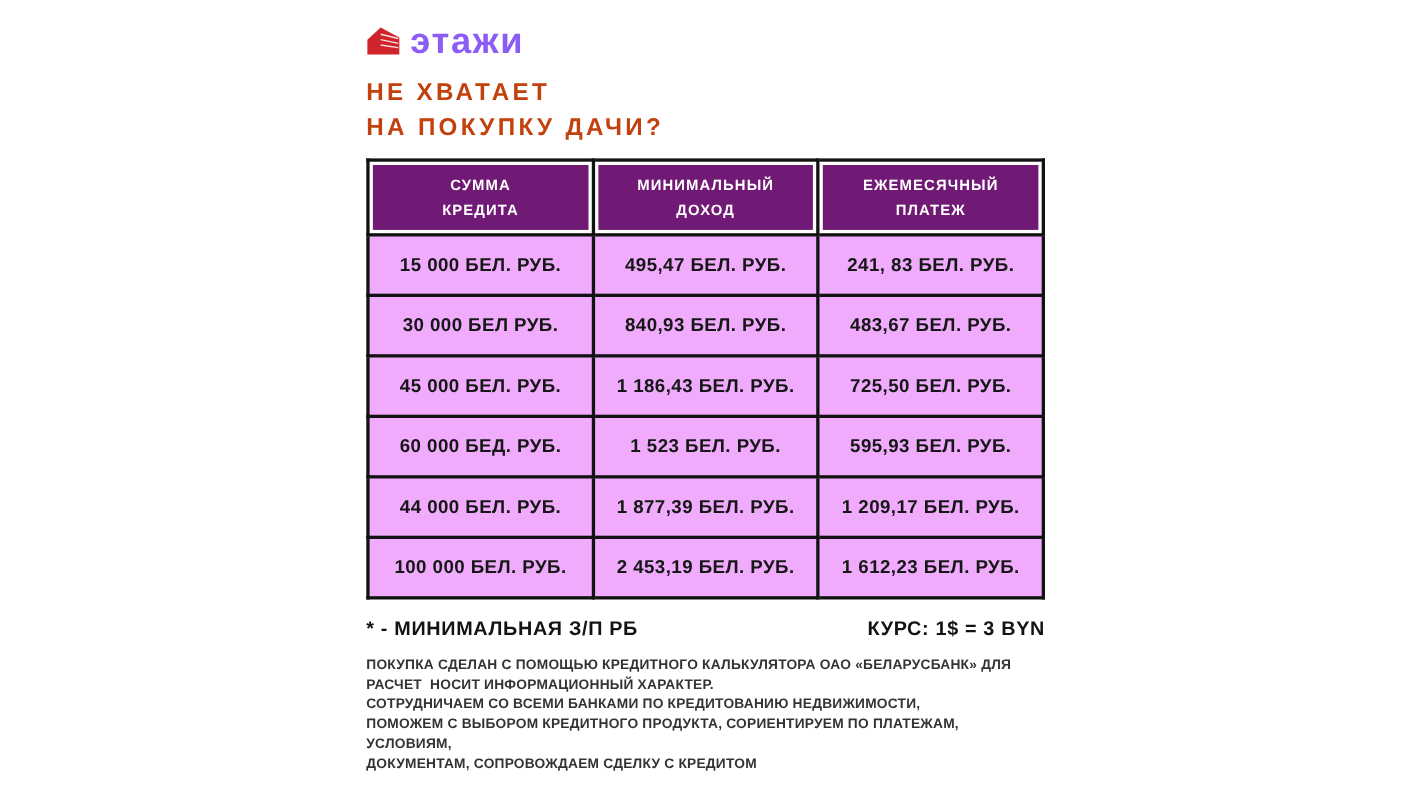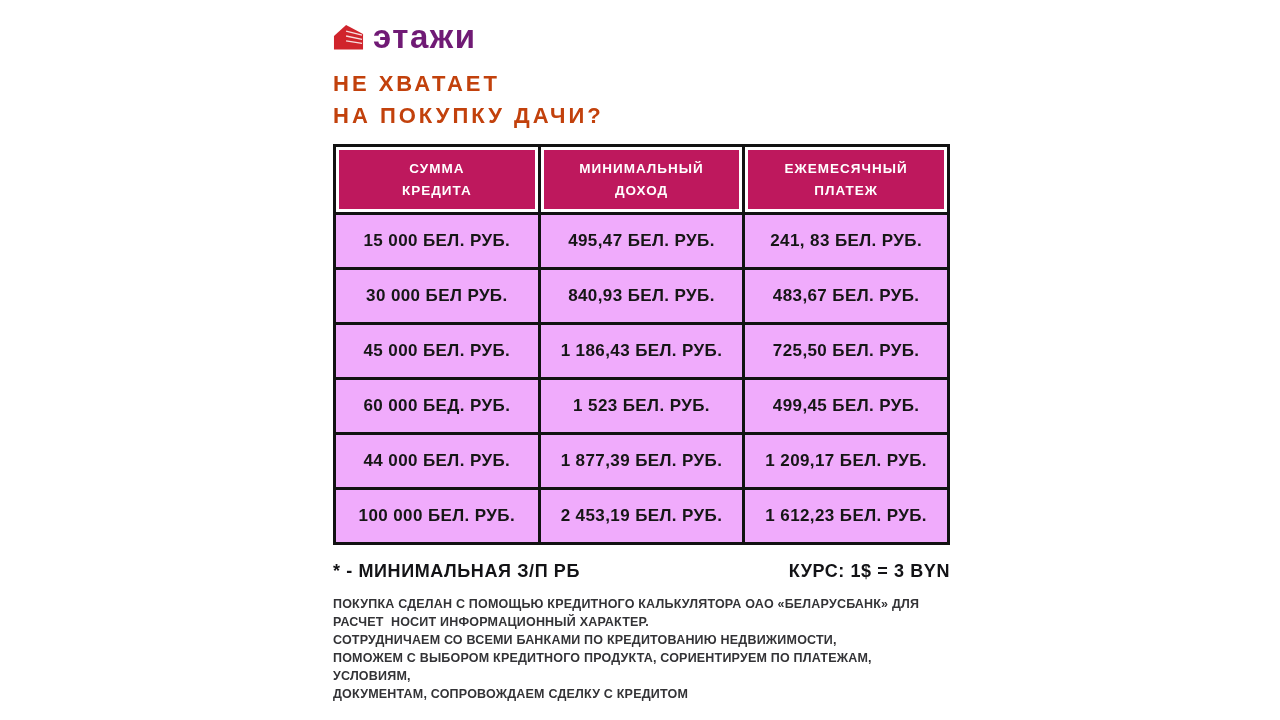--- a/index.html
+++ b/index.html
@@ -6,21 +6,21 @@
   html, body { width: 1280px; height: 720px; background: #ffffff; overflow: hidden; }
   body { font-family: "Liberation Sans", "DejaVu Sans", sans-serif; color: #161619; }
 
   .page { position: relative; width: 1280px; height: 720px; background: #fff; }
   .content { position: absolute; left: 333px; top: 18px; width: 617px; }
 
   
   .logo { display: flex; align-items: center; gap: 9px; height: 38px; }
   .logo-icon { display: flex; align-items: flex-end; }
   .logo-text {
-    color: #701a75;
+    color: #8b5cf6;
     font-size: 33px;
     font-weight: bold;
     letter-spacing: 1.5px;
     line-height: 1;
     padding-bottom: 2px;
   }
 
   
   .heading { margin-top: 12px; }
   .heading div {
@@ -42,21 +42,21 @@
   table.credit-table td {
     border: 3px solid #121212;
   }
   table.credit-table th {
     height: 68px;
     padding: 3px;
     background: #ffffff;
   }
   .hfill {
     height: 100%;
-    background: #be185d;
+    background: #701a75;
     color: #ffffff;
     display: flex;
     align-items: center;
     justify-content: center;
     text-align: center;
     font-size: 13.5px;
     font-weight: bold;
     letter-spacing: 1px;
     line-height: 1.6;
     white-space: pre-line;
@@ -149,21 +149,21 @@
           <td>483,67 БЕЛ. РУБ.</td>
         </tr>
         <tr>
           <td>45 000 БЕЛ. РУБ.</td>
           <td>1 186,43 БЕЛ. РУБ.</td>
           <td>725,50 БЕЛ. РУБ.</td>
         </tr>
         <tr>
           <td>60 000 БЕД. РУБ.</td>
           <td>1 523 БЕЛ. РУБ.</td>
-          <td>499,45 БЕЛ. РУБ.</td>
+          <td>595,93 БЕЛ. РУБ.</td>
         </tr>
         <tr>
           <td>44 000 БЕЛ. РУБ.</td>
           <td>1 877,39 БЕЛ. РУБ.</td>
           <td>1 209,17 БЕЛ. РУБ.</td>
         </tr>
         <tr>
           <td>100 000 БЕЛ. РУБ.</td>
           <td>2 453,19 БЕЛ. РУБ.</td>
           <td>1 612,23 БЕЛ. РУБ.</td>

